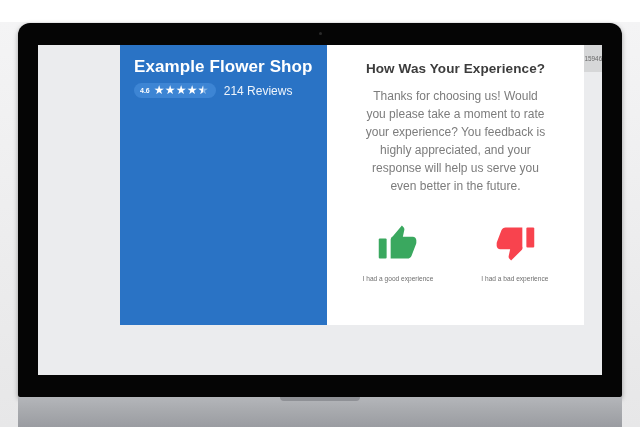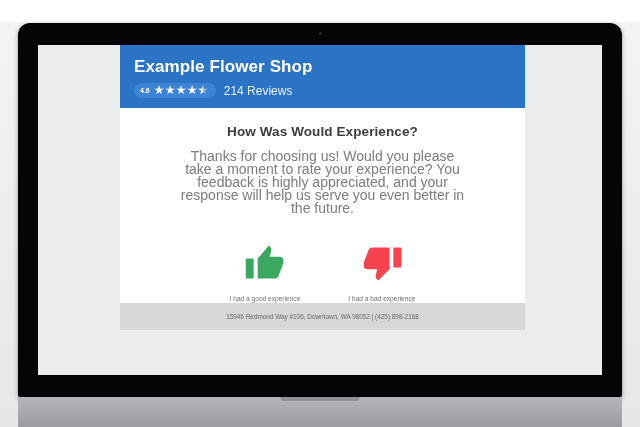--- a/index.html
+++ b/index.html
@@ -86,21 +86,20 @@
 
   
   .card {
     position: absolute;
     left: 82px;
     top: 0px;
     width: 405px;
     height: 280px;
     background: #ffffff;
     display: flex;
-    flex-direction: column;
   }
 
   
   .card-header {
     background: #2a73c5;
     padding: 12px 14px 10px 14px;
     flex: 0 0 auto;
   }
   .shop-title {
     color: #ffffff;
@@ -173,22 +172,22 @@
     text-align: center;
   }
   .experience-heading {
     font-size: 13.5px;
     font-weight: bold;
     color: #3c3c3c;
     margin: 0 0 11px 0;
     letter-spacing: 0.1px;
   }
   .experience-desc {
-    font-size: 14px;
-    line-height: 13px;
+    font-size: 12px;
+    line-height: 18px;
     color: #7c7c7c;
     margin: 0 auto;
     max-width: 292px;
   }
 
   .choices {
     display: flex;
     justify-content: center;
     gap: 48px;
     margin-top: 26px;
@@ -255,21 +254,21 @@
               <span class="star">★</span>
               <span class="star">★</span>
               <span class="star half">★</span>
             </span>
           </div>
           <span class="reviews-count">214 Reviews</span>
         </div>
       </div>
 
       <div class="card-body">
-        <h1 class="experience-heading">How Was Would Experience?</h1>
+        <h1 class="experience-heading">How Was Your Experience?</h1>
         <p class="experience-desc">Thanks for choosing us! Would you please take a moment to rate your experience? You feedback is highly appreciated, and your response will help us serve you even better in the future.</p>
 
         <div class="choices">
 
           <div class="choice">
             <svg class="thumb-icon" viewBox="0 0 24 24">
               <rect x="1.5" y="9.5" width="4.3" height="11" rx="0.6" fill="#3aa85f"></rect>
               <path d="M8 20.5h9.1c1.05 0 1.95-.62 2.3-1.55l2.45-6.4a2.2 2.2 0 0 0 .15-.8v-1.3c0-1.05-.88-1.9-1.95-1.9h-5.4l.82-3.78.02-.28c0-.44-.18-.84-.47-1.12l-.9-.87L9.2 8.3A2.1 2.1 0 0 0 8 10.1v10.4z" fill="#3aa85f"></path>
             </svg>
             <span class="choice-label">I had a good experience</span>

